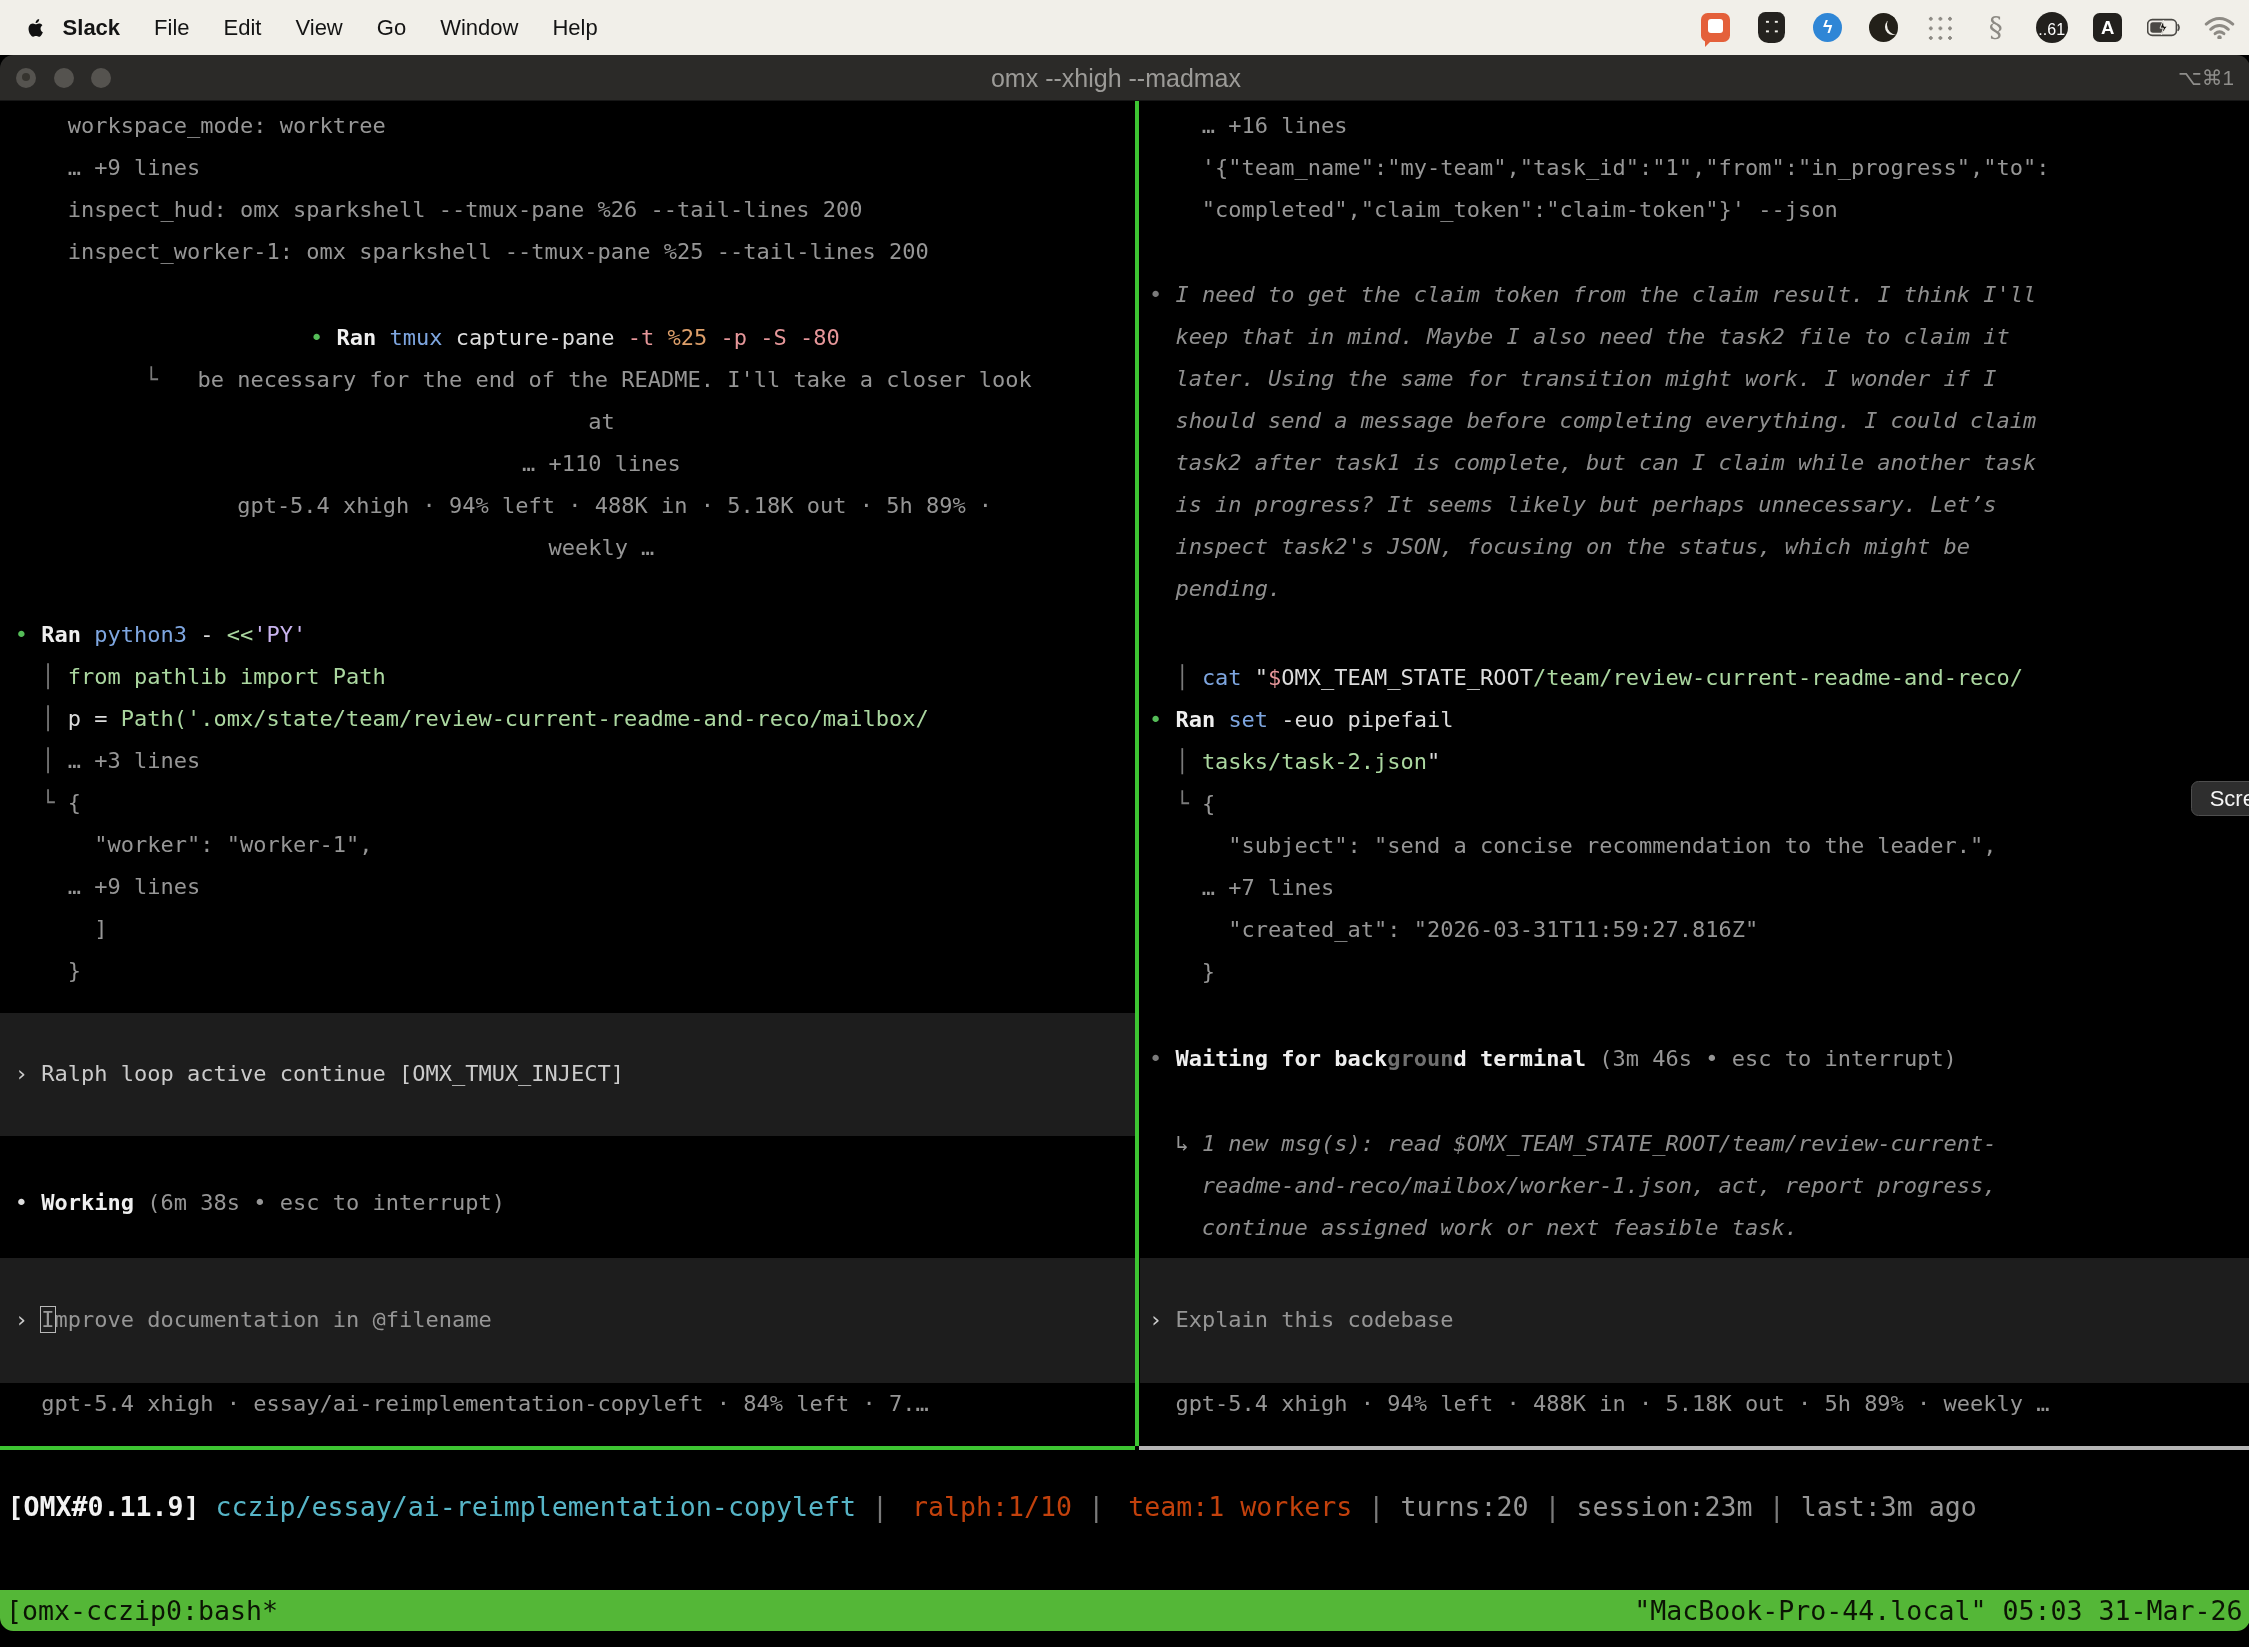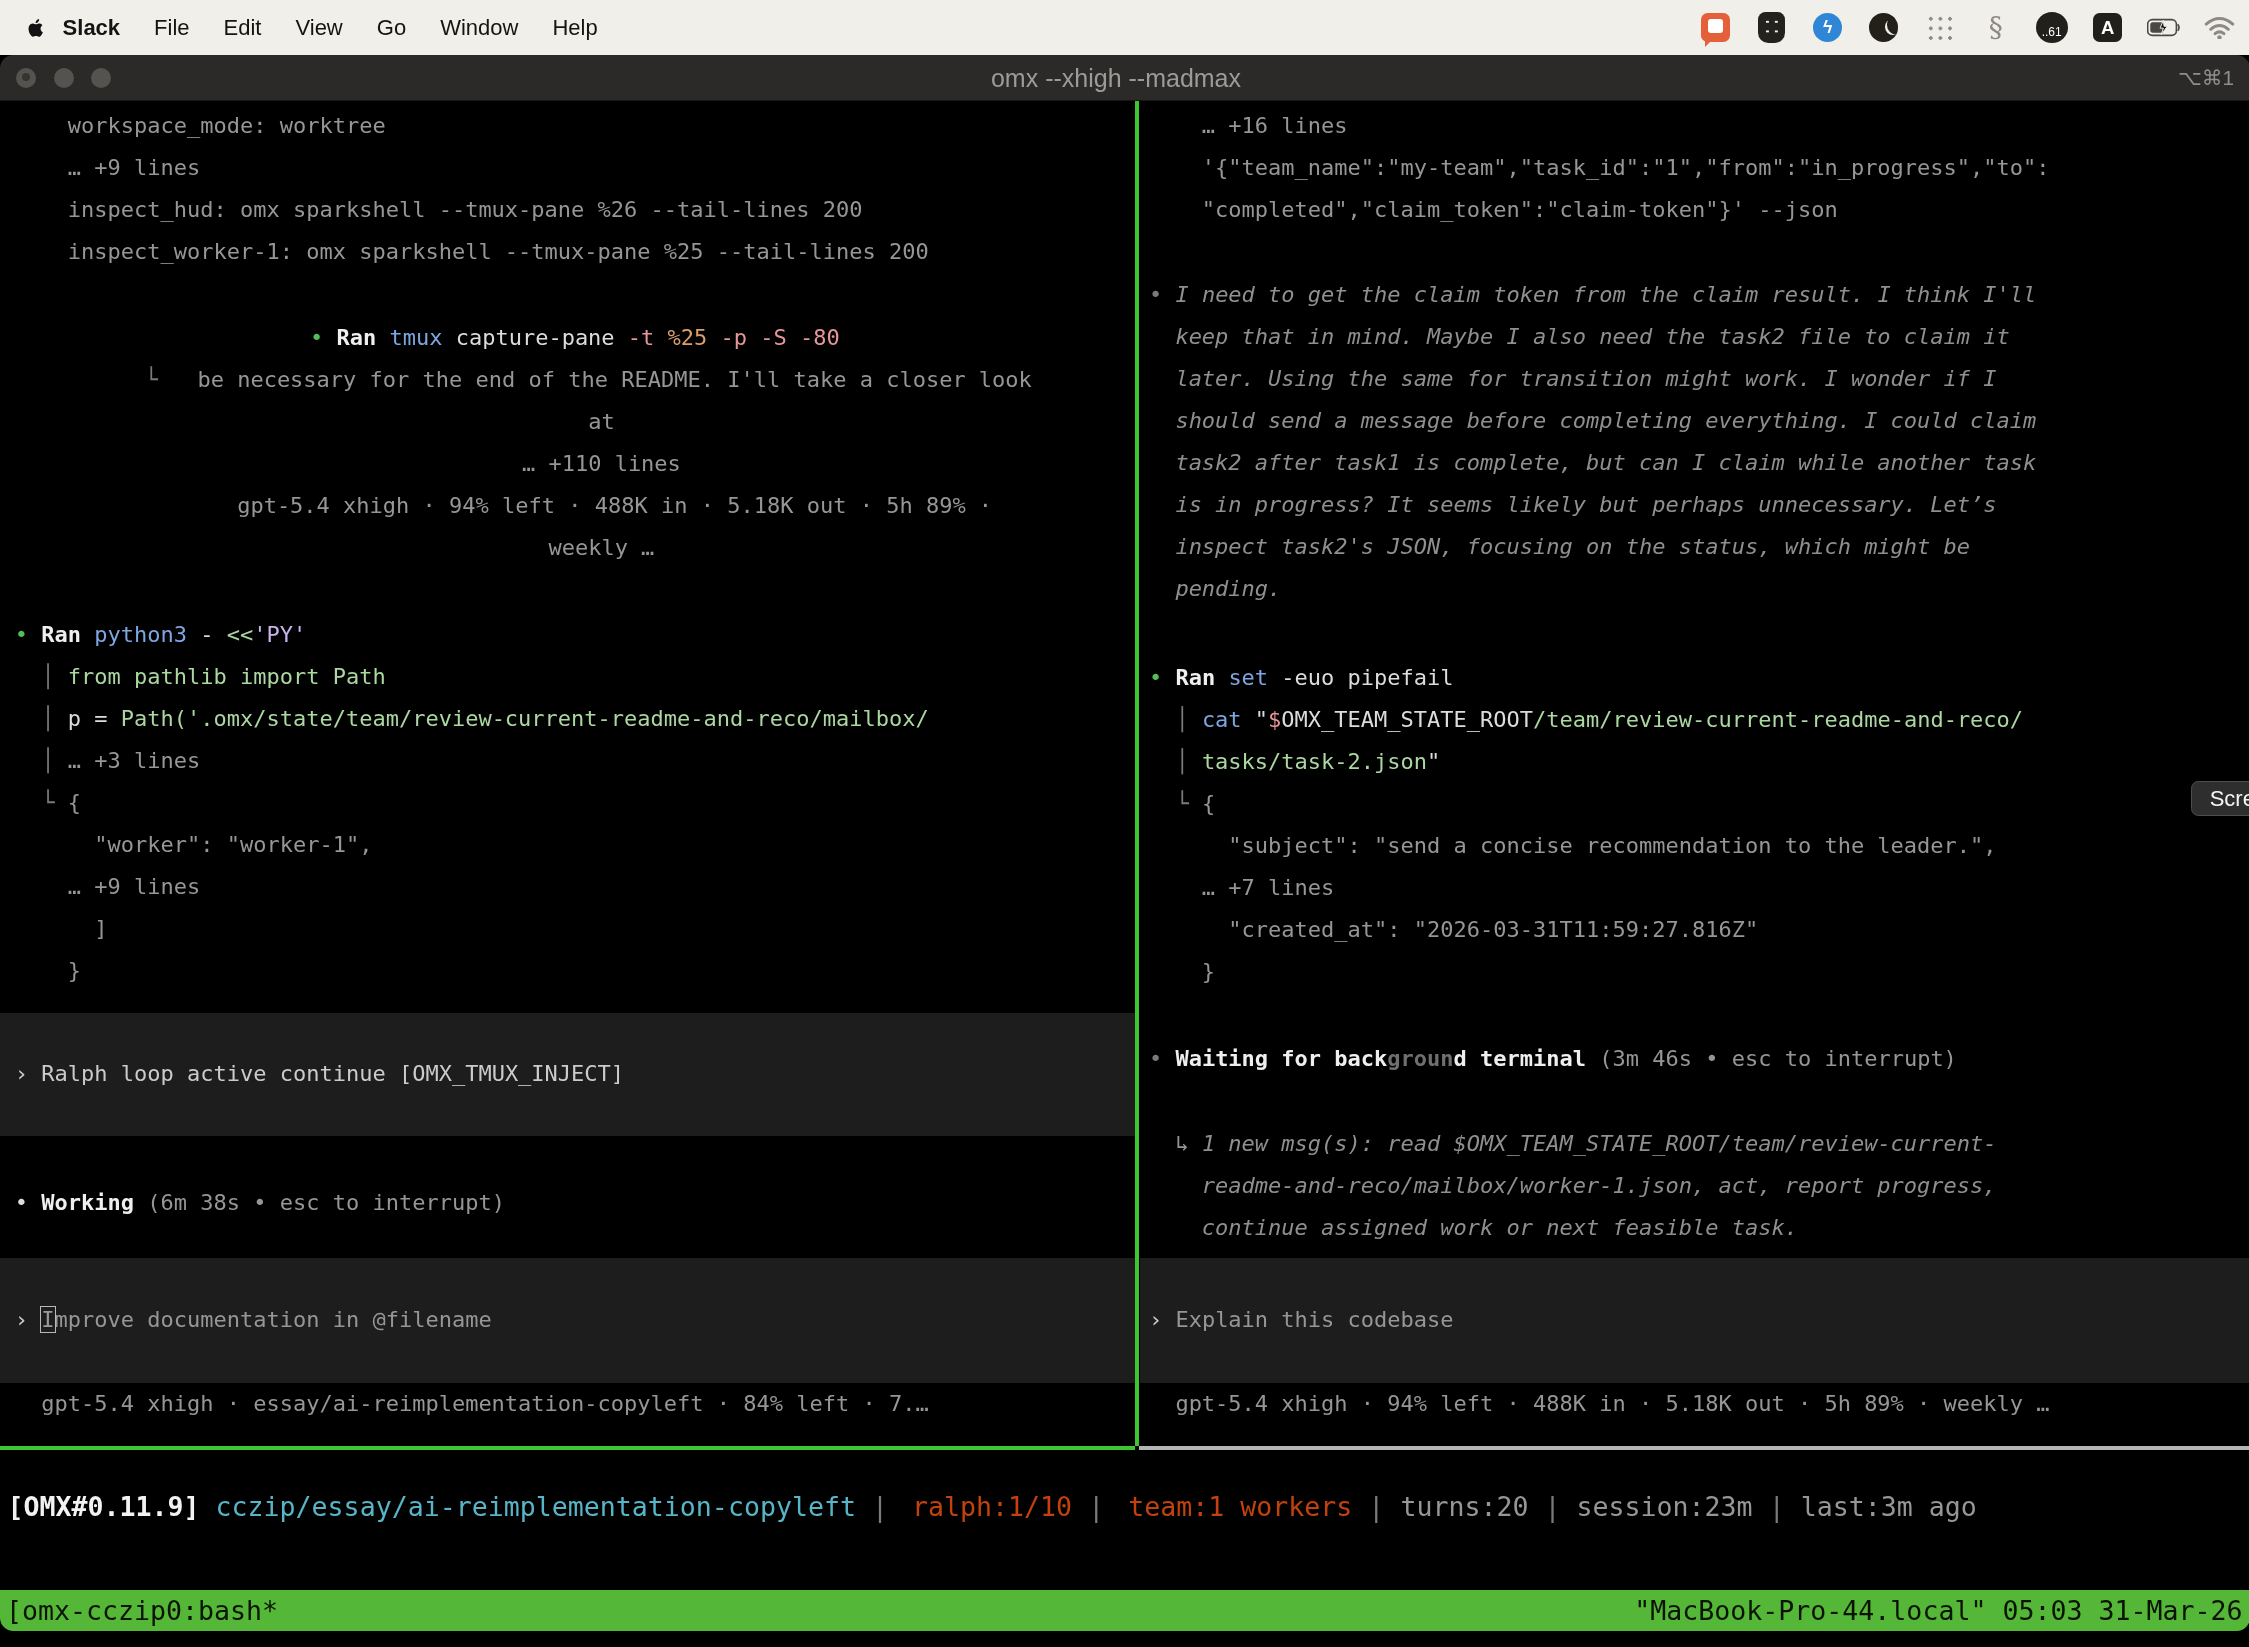--- a/index.html
+++ b/index.html
@@ -31,21 +31,21 @@
   .icon-crescent { width:29.5px; height:29.5px; border-radius:50%; background:#232019; position:relative; overflow:hidden; }
   .icon-crescent::before { content:""; position:absolute; right:-3px; top:5.9px; width:16px; height:16px;
                    border-radius:50%; background:#f1efe9; }
   .icon-crescent::after { content:""; position:absolute; right:-8.9px; top:1.5px; width:20.7px; height:20.7px;
                    border-radius:50%; background:#232019; }
   .icon-dots { width:28px; height:28px;
         background-image:radial-gradient(circle 3px, #8d8a84 60%, transparent 65%);
         background-size:9.6px 9.6px; background-position:0 0; }
   .icon-squiggle { color:#8d8a84; font-size:28px; font-family:"DejaVu Serif", serif; }
   .icon-badge61 { width:32px; height:31px; border-radius:50%; background:#22201d; color:#fff;
-                  display:flex; align-items:flex-end; justify-content:center; font-size:12px; padding-bottom:3.7px; }
+                  display:flex; align-items:flex-end; justify-content:center; font-size:16px; padding-bottom:3.7px; }
   .icon-keyA { width:29.5px; height:29.5px; border-radius:6.6px; background:#22201d; color:#fff;
                display:flex; align-items:center; justify-content:center; font-size:18.5px; font-weight:bold; }
 
   
   .window { position:absolute; left:0; top:55px; width:2250px; height:1576px;
             background:#000; border-radius:13.3px; overflow:hidden; }
   .titlebar { position:absolute; left:0; top:0; width:100%; height:46px; background:#2b2a28;
               border-bottom:0.7px solid #161616; }
   .traffic { position:absolute; left:16px; top:12.5px; display:flex; gap:17.7px; }
   .tl-btn { width:20px; height:20px; border-radius:50%; background:#55534f; position:relative; }
@@ -229,22 +229,22 @@
             <div class="t-line"><span class="seg dg">• </span><span class="seg it">I need to get the claim token from the claim result. I think I'll</span></div>
             <div class="t-line"><span class="seg it">  keep that in mind. Maybe I also need the task2 file to claim it</span></div>
             <div class="t-line"><span class="seg it">  later. Using the same for transition might work. I wonder if I</span></div>
             <div class="t-line"><span class="seg it">  should send a message before completing everything. I could claim</span></div>
             <div class="t-line"><span class="seg it">  task2 after task1 is complete, but can I claim while another task</span></div>
             <div class="t-line"><span class="seg it">  is in progress? It seems likely but perhaps unnecessary. Let’s</span></div>
             <div class="t-line"><span class="seg it">  inspect task2's JSON, focusing on the status, which might be</span></div>
             <div class="t-line"><span class="seg it">  pending.</span></div>
           </div>
           <div class="t-block" style="top: 556px;">
+            <div class="t-line"><span class="seg dg">  │ </span><span class="seg blue">cat </span><span class="seg w">"</span><span class="seg sal">$</span><span class="seg w">OMX_TEAM_STATE_ROOT</span><span class="seg grn">/team/review-current-readme-and-reco/</span></div>
             <div class="t-line"><span class="seg blg">• </span><span class="seg b">Ran </span><span class="seg blue">set </span><span class="seg w">-euo pipefail</span></div>
-            <div class="t-line"><span class="seg dg">  │ </span><span class="seg blue">cat </span><span class="seg w">"</span><span class="seg sal">$</span><span class="seg w">OMX_TEAM_STATE_ROOT</span><span class="seg grn">/team/review-current-readme-and-reco/</span></div>
             <div class="t-line"><span class="seg dg">  │ </span><span class="seg grn">tasks/task-2.json</span><span class="seg w">"</span></div>
             <div class="t-line"><span class="seg dg">  └ </span><span class="seg g">{</span></div>
             <div class="t-line"><span class="seg g">      "subject": "send a concise recommendation to the leader.",</span></div>
             <div class="t-line"><span class="seg g">    … +7 lines</span></div>
             <div class="t-line"><span class="seg g">      "created_at": "2026-03-31T11:59:27.816Z"</span></div>
             <div class="t-line"><span class="seg g">    }</span></div>
           </div>
           <div class="t-block" style="top: 937px;">
             <div class="t-line"><span class="seg dg">• </span><span class="seg b">Waiting for back</span><span class="seg dimb">groun</span><span class="seg b">d terminal </span><span class="seg g">(3m 46s • esc to interrupt)</span></div>
           </div>

